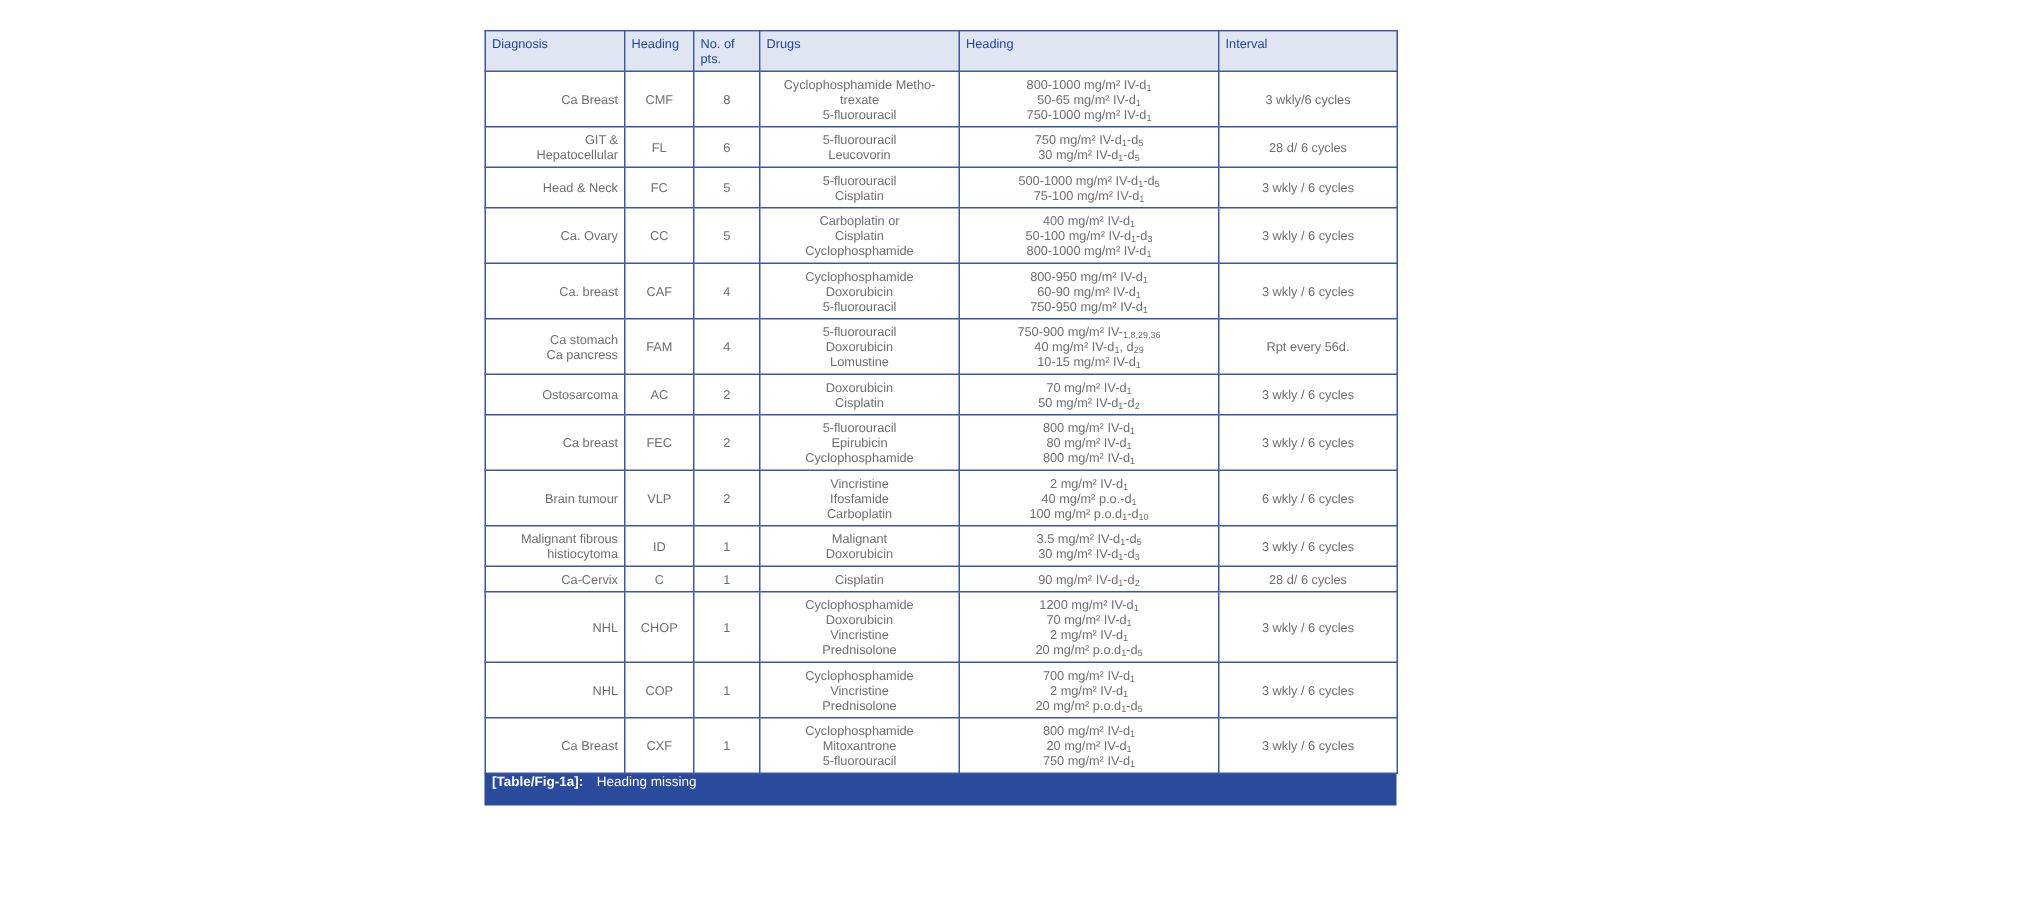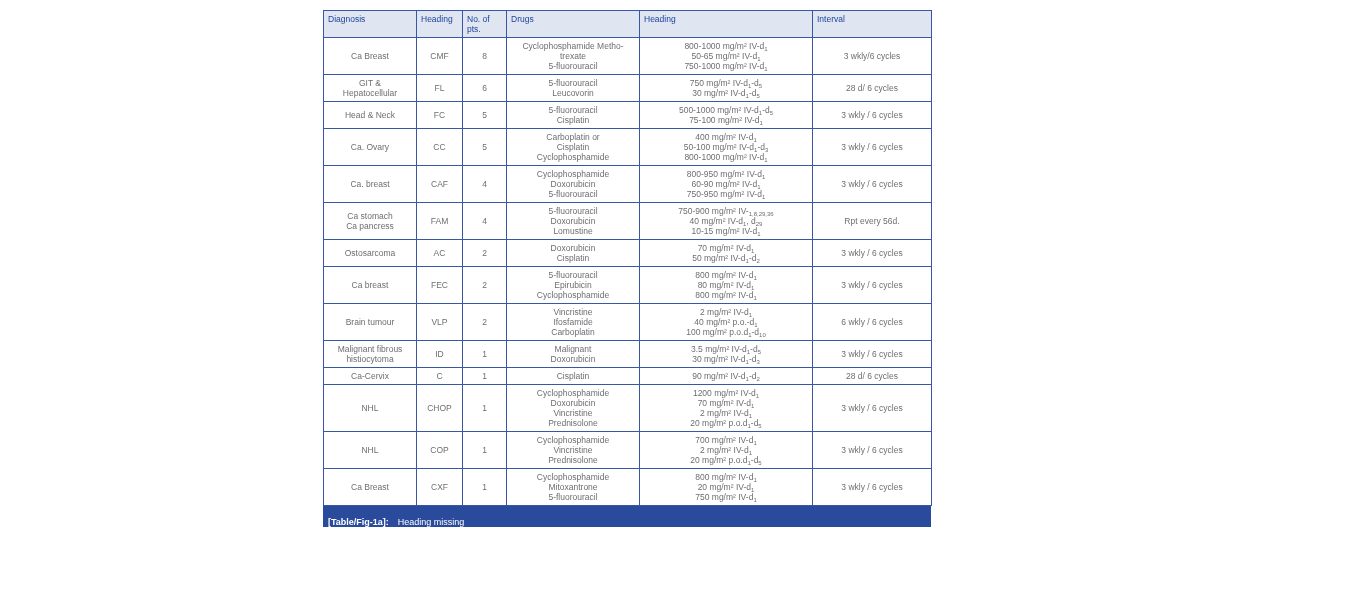--- a/index.html
+++ b/index.html
@@ -12,49 +12,49 @@
     --page-bg:#ffffff;
   }
   html,body{margin:0;padding:0;}
   body{
     width:1360px;height:610px;position:relative;
     background:var(--page-bg);
     font-family:"Liberation Sans", sans-serif;
     -webkit-font-smoothing:antialiased;
   }
   .figure{
-    position:absolute;left:281px;top:10px;width:608px;padding-left:42px;
+    position:absolute;left:281px;top:20px;width:608px;padding-left:42px;
   }
   table{
     border-collapse:collapse;table-layout:fixed;width:608px;
   }
   th,td{
     border:1px solid var(--border);
     font-size:8.5px;line-height:10px;
     color:var(--body-text);
     padding:3px 4px;
     overflow:hidden;
     font-weight:normal;
   }
   th{
     background:var(--header-bg);
     color:var(--header-text);
     text-align:left;
     vertical-align:top;
   }
   td{vertical-align:middle;text-align:center;}
-  td.left{text-align:center;margin-left:28px;}
+  td.left{text-align:right;margin-left:28px;}
   sub{font-size:6px;line-height:0;vertical-align:-1.5px;}
   .ln{white-space:nowrap;}
   .caption{
     background:var(--caption-bg);
     color:var(--caption-text);
     width:608px;height:21px;
     box-sizing:border-box;
-    display:flex;align-items:flex-end;
+    display:flex;align-items:flex-start;
     font-size:9px;
     padding-left:5px;
   }
   .cap-label{font-weight:bold;margin-right:9px;}
 </style>
 </head>
 <body>
 
 <div class="figure">
   <table>

